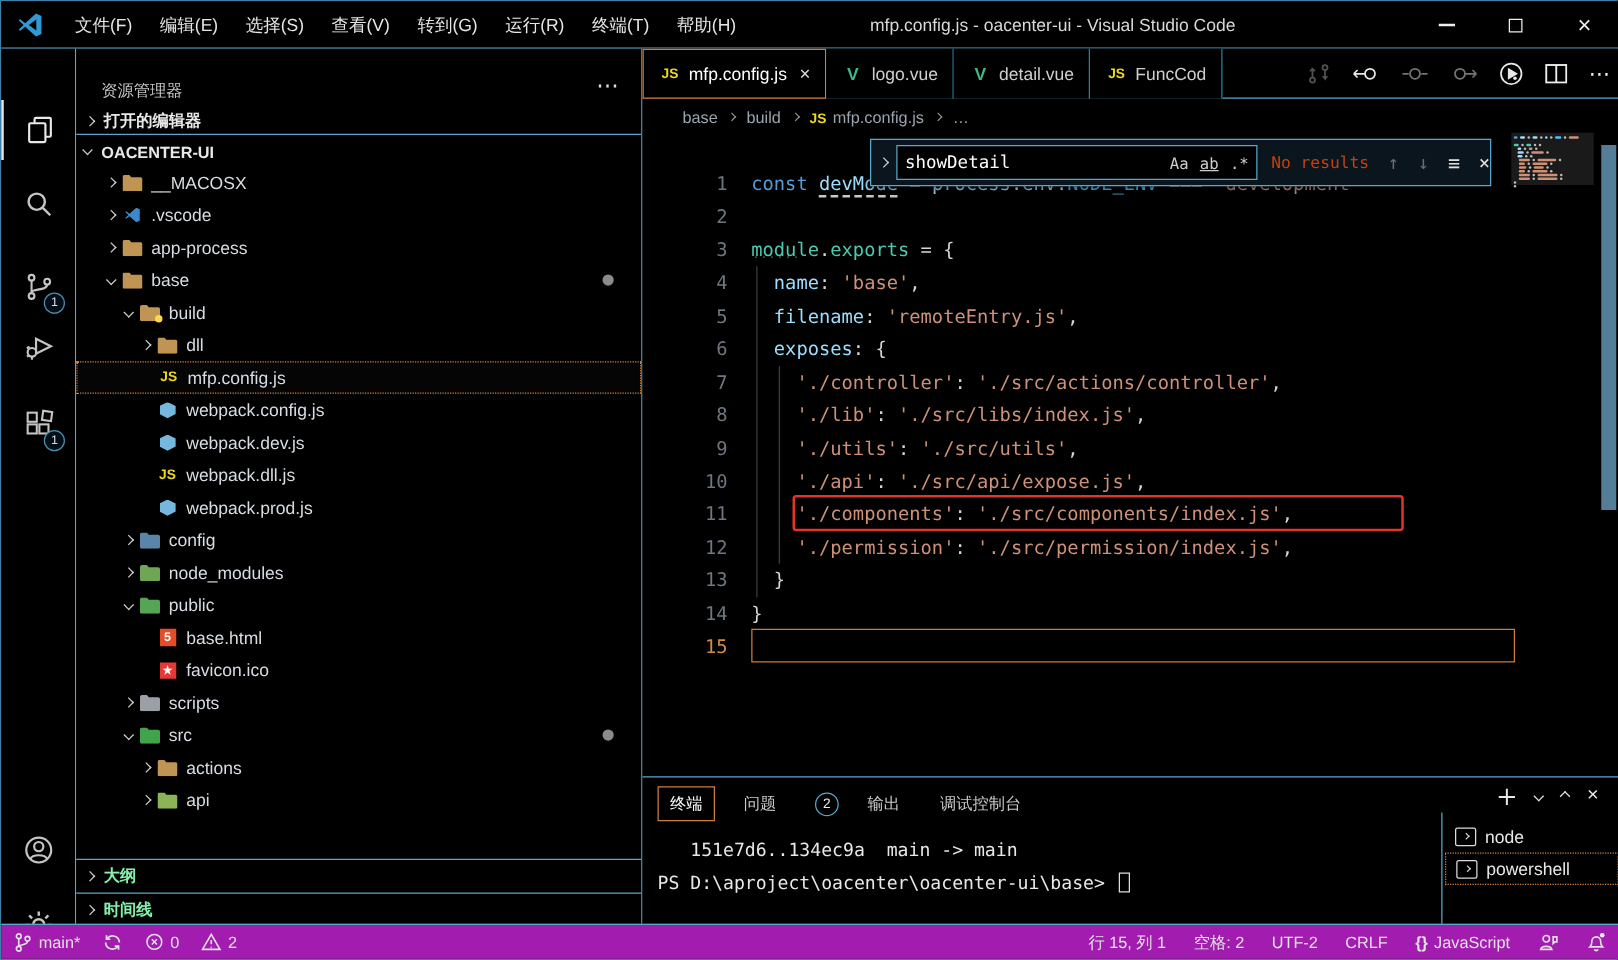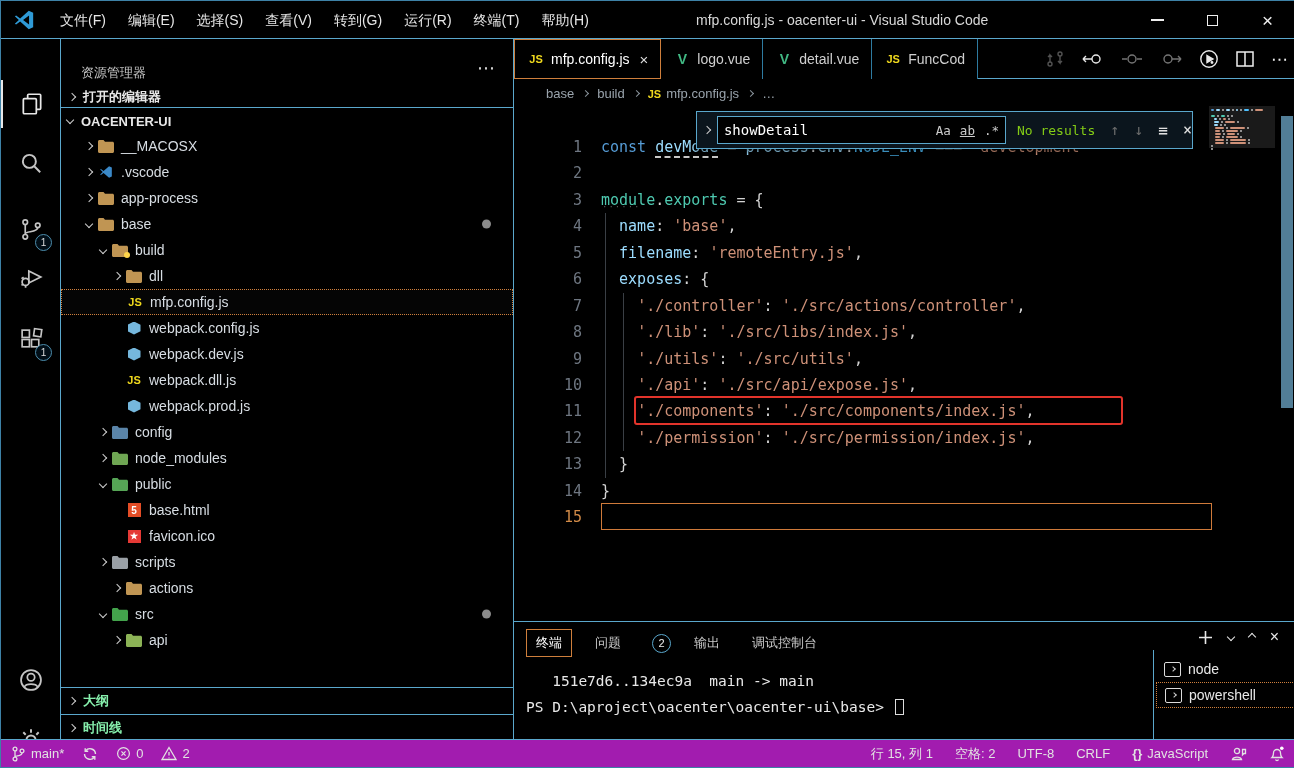--- a/index.html
+++ b/index.html
@@ -92,21 +92,21 @@
 
   
   .search-widget{position:absolute;left:182px;top:5px;width:497px;height:38px;background:#0b151d;
     border:1px solid #5aa7cc;display:flex;align-items:center;z-index:30;font-size:13px;box-shadow:0 2px 6px rgba(0,0,0,.6)}
   .sw-toggle{width:20px;height:100%;display:flex;align-items:center;justify-content:center}
   .sw-input{width:290px;height:28px;background:#000;border:1px solid #5aa7cc;display:flex;align-items:center;
     padding:0 6px;color:#fff;font-size:14px}
   .sw-input .val{flex:1;white-space:nowrap;overflow:hidden}
   .sw-opt{color:#cccccc;margin-left:9px;font-size:12.5px}
   .sw-opt.word{text-decoration:underline}
-  .sw-results{color:#84cc16;margin-left:11px;white-space:nowrap}
+  .sw-results{color:#c2410c;margin-left:11px;white-space:nowrap}
   .sw-nav{margin-left:15px;color:#6d6d6d;font-size:15px}
   .sw-filter{margin-left:15px;color:#e0e0e0;font-size:16px}
   .sw-close{margin-left:15px;color:#e0e0e0;font-size:15px}
 
   
   .panel{position:absolute;left:513px;top:620px;width:781px;height:120px;background:#000;border-top:1px solid #5aa7cc}
   .panel-tabs{position:absolute;left:12px;top:8px;display:flex;align-items:center;height:26px}
   .ptab{font-size:13px;color:#c9c9c9;padding:4px 9px;margin-right:14px;display:flex;align-items:center}
   .ptab.active{border:1px solid #cf7f3c;color:#fff}
   .pbadge{width:19px;height:19px;border:1px solid #5aa7cc;border-radius:50%;font-size:11px;color:#eee;
@@ -387,42 +387,42 @@
           <div class="t-chev">
             <span class="chev r"></span>
           </div>
           <div class="t-icon">
             <svg width="16" height="13" viewBox="0 0 16 13">
               <path fill="#9aa0a6" d="M0 1.5C0 .7.7 0 1.5 0h4L7 1.8h7.5c.8 0 1.5.7 1.5 1.5v8.2c0 .8-.7 1.5-1.5 1.5h-13C.7 13 0 12.3 0 11.5z"></path>
             </svg>
           </div>
           <div class="t-label">scripts</div>
         </div>
-        <div class="tree-row" style="padding-left: 48px;">
-          <div class="t-chev">
-            <span class="chev r"></span>
-          </div>
-          <div class="t-icon">
-            <svg width="16" height="13" viewBox="0 0 16 13">
-              <path fill="#c09553" d="M0 1.5C0 .7.7 0 1.5 0h4L7 1.8h7.5c.8 0 1.5.7 1.5 1.5v8.2c0 .8-.7 1.5-1.5 1.5h-13C.7 13 0 12.3 0 11.5z"></path>
-            </svg>
-          </div>
-          <div class="t-label">actions</div>
-        </div>
         <div class="tree-row" style="padding-left: 34px;">
           <div class="t-chev">
             <span class="chev d"></span>
           </div>
           <div class="t-icon">
             <svg width="16" height="13" viewBox="0 0 16 13">
               <path fill="#43a34c" d="M0 1.5C0 .7.7 0 1.5 0h4L7 1.8h7.5c.8 0 1.5.7 1.5 1.5v8.2c0 .8-.7 1.5-1.5 1.5h-13C.7 13 0 12.3 0 11.5z"></path>
             </svg>
           </div>
           <div class="t-label">src</div>
           <div class="mod-dot"></div>
+        </div>
+        <div class="tree-row" style="padding-left: 48px;">
+          <div class="t-chev">
+            <span class="chev r"></span>
+          </div>
+          <div class="t-icon">
+            <svg width="16" height="13" viewBox="0 0 16 13">
+              <path fill="#c09553" d="M0 1.5C0 .7.7 0 1.5 0h4L7 1.8h7.5c.8 0 1.5.7 1.5 1.5v8.2c0 .8-.7 1.5-1.5 1.5h-13C.7 13 0 12.3 0 11.5z"></path>
+            </svg>
+          </div>
+          <div class="t-label">actions</div>
         </div>
         <div class="tree-row" style="padding-left: 48px;">
           <div class="t-chev">
             <span class="chev r"></span>
           </div>
           <div class="t-icon">
             <svg width="16" height="13" viewBox="0 0 16 13">
               <path fill="#8cb356" d="M0 1.5C0 .7.7 0 1.5 0h4L7 1.8h7.5c.8 0 1.5.7 1.5 1.5v8.2c0 .8-.7 1.5-1.5 1.5h-13C.7 13 0 12.3 0 11.5z"></path>
             </svg>
           </div>
@@ -743,21 +743,21 @@
         </div>
       </div>
     <div class="st-right" id="stright">
         <div class="st-item">
           <span>行 15, 列 1</span>
         </div>
         <div class="st-item">
           <span>空格: 2</span>
         </div>
         <div class="st-item">
-          <span>UTF-8</span>
+          <span>UTF-2</span>
         </div>
         <div class="st-item">
           <span>CRLF</span>
         </div>
         <div class="st-item">
           <span><span class="braces">{}</span></span>
           <span>JavaScript</span>
         </div>
         <div class="st-item">
           <span>

